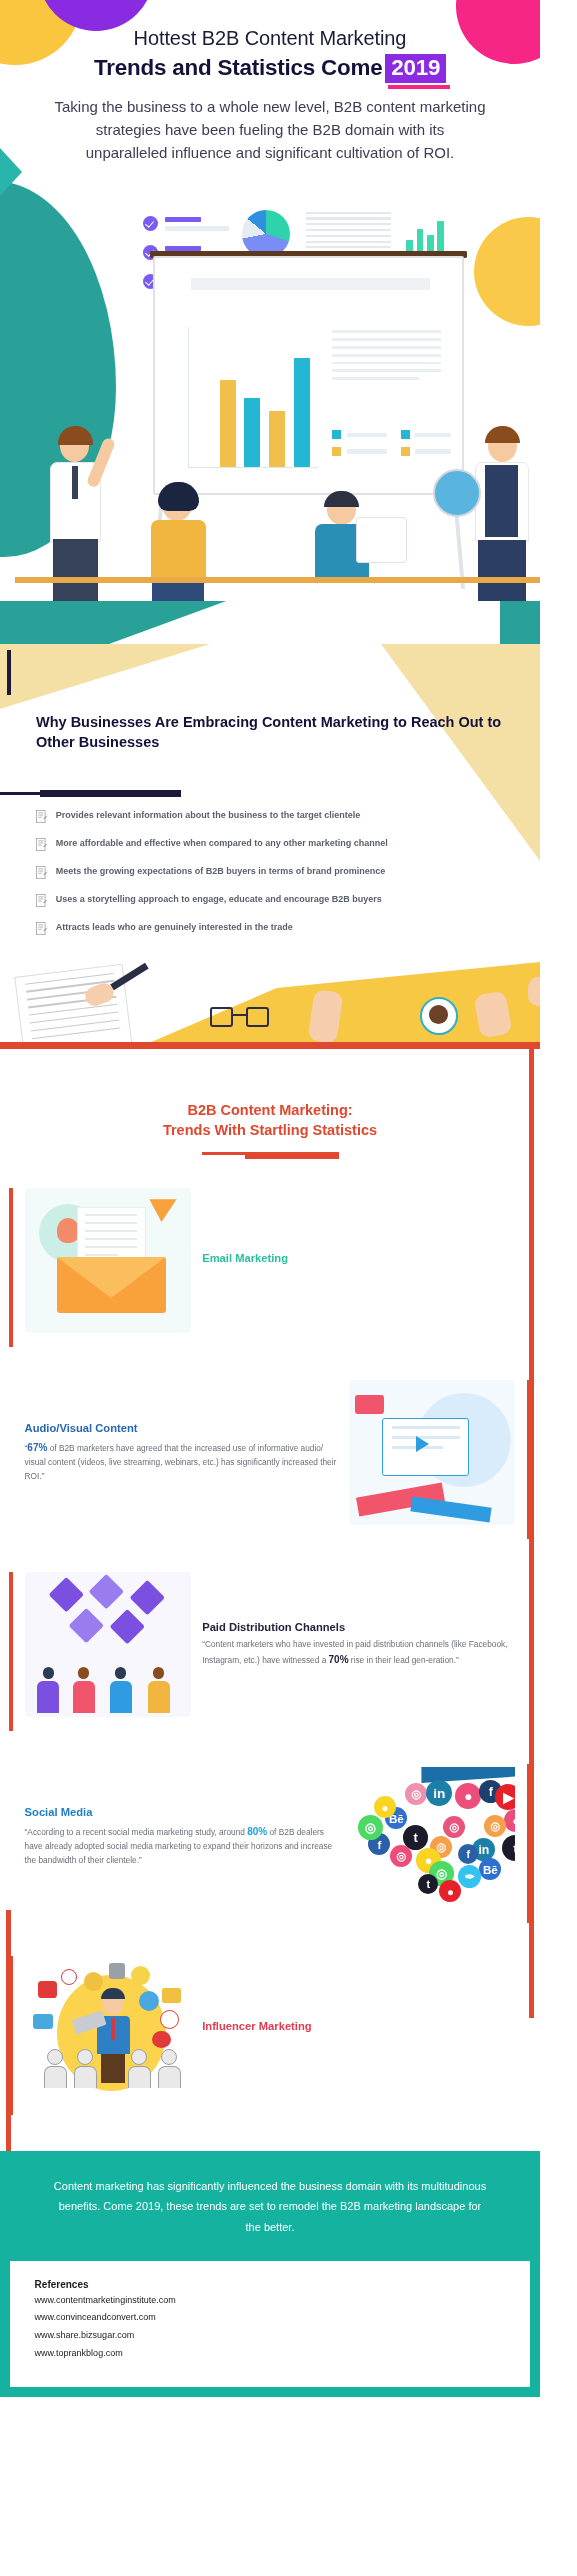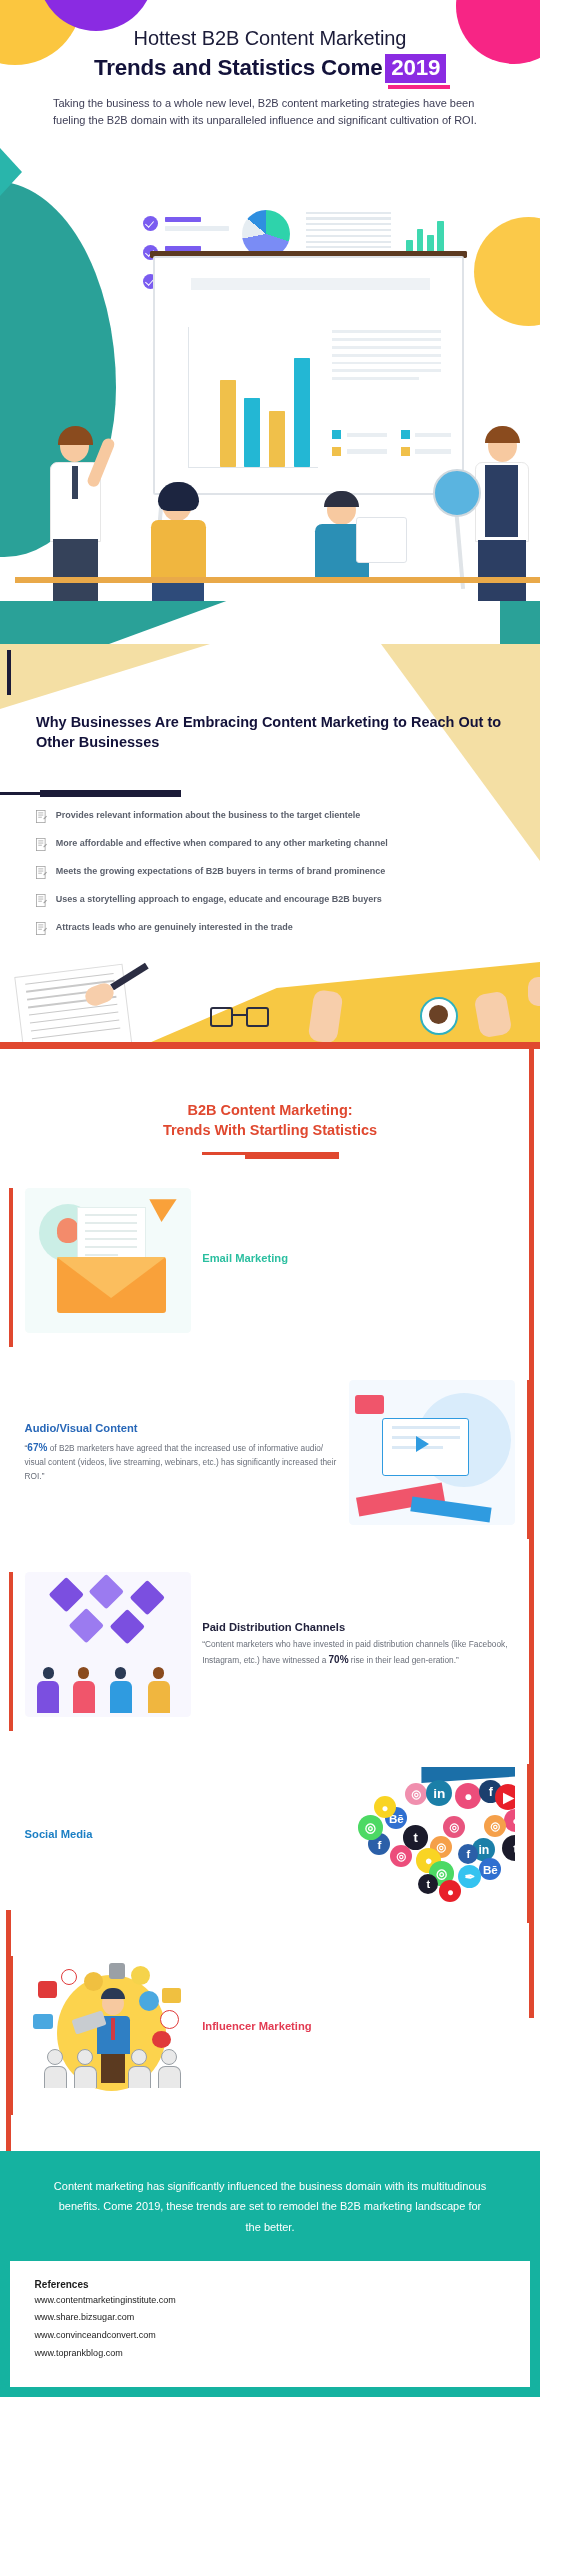--- a/index.html
+++ b/index.html
@@ -83,22 +83,22 @@
     position: absolute;
     left: 2.9px; right: -4.3px; bottom: -5.8px;
     height: 3.6px;
     background: #f72585;
   }
   .hero-sub {
     position: relative;
     z-index: 4;
     margin: 11.6px auto 0 auto;
     width: 434px;
-    text-align: left;
-    font-size: 11px;
+    text-align: center;
+    font-size: 15px;
     line-height: 1.55;
     color: #3d3d55;
   }
 
   
   .teal-left {
     position: absolute;
     left: -87px; top: 181px;
     width: 203px; height: 376px;
     background: #2aa198;
@@ -702,20 +702,21 @@
           <p class="card-body"><span>“</span><span>Content marketers who have invested in paid distribution channels (like Facebook, Instagram, etc.) have witnessed a </span><b style="color:#22223d">70%</b><span> rise in their lead gen-eration.”</span></p>
         </div>
       </div>
     </article>
 
     <article class="card">
       <div class="card-accent right"></div>
       <div class="card-inner">
         <div class="card-text">
           <h3 class="card-title t-social">Social Media</h3>
+          <p class="card-body"><span>“</span><span>According to a recent social media marketing study, around </span><b style="color:#1b9fe0">80%</b><span> of B2B dealers have already adopted social media marketing to expand their horizons and increase the bandwidth of their clientele.”</span></p>
         </div>
         <div class="card-art">
           <div class="blue-swoosh"></div>
           <div class="social-card" id="social-cloud">
               <div class="s-ic" style="left: 19px; top: 69px; width: 22px; height: 22px; background: rgb(43, 95, 168); font-size: 11.6px;">f</div>
               <div class="s-ic" style="left: 36px; top: 43px; width: 22px; height: 22px; background: rgb(47, 111, 208); font-size: 11.6px;">Bē</div>
               <div class="s-ic" style="left: 24.6px; top: 32px; width: 22px; height: 22px; background: rgb(249, 212, 35); font-size: 11.6px;">●</div>
               <div class="s-ic" style="left: 8.7px; top: 51px; width: 24.6px; height: 24.6px; background: rgb(76, 217, 100); font-size: 13px;">◎</div>
               <div class="s-ic" style="left: 56px; top: 19px; width: 22px; height: 22px; background: rgb(240, 143, 174); font-size: 11.6px;">◎</div>
               <div class="s-ic" style="left: 77px; top: 16px; width: 26px; height: 26px; background: rgb(27, 127, 168); font-size: 13.7px;">in</div>
@@ -794,21 +795,21 @@
         </div>
       </div>
     </article>
   </section>
 
   <section class="conclusion">
     <p class="concl-text">Content marketing has significantly influenced the business domain with its multitudinous benefits. Come 2019, these trends are set to remodel the B2B marketing landscape for the better.</p>
     <div class="refbox">
       <h3 class="ref-title">References</h3>
       <div class="ref-item">www.contentmarketinginstitute.com</div>
+      <div class="ref-item">www.convinceandconvert.com</div>
       <div class="ref-item">www.share.bizsugar.com</div>
-      <div class="ref-item">www.convinceandconvert.com</div>
       <div class="ref-item">www.toprankblog.com</div>
     </div>
     <div class="concl-foot"></div>
   </section>
 
 </div>
 
 
 </body></html>

